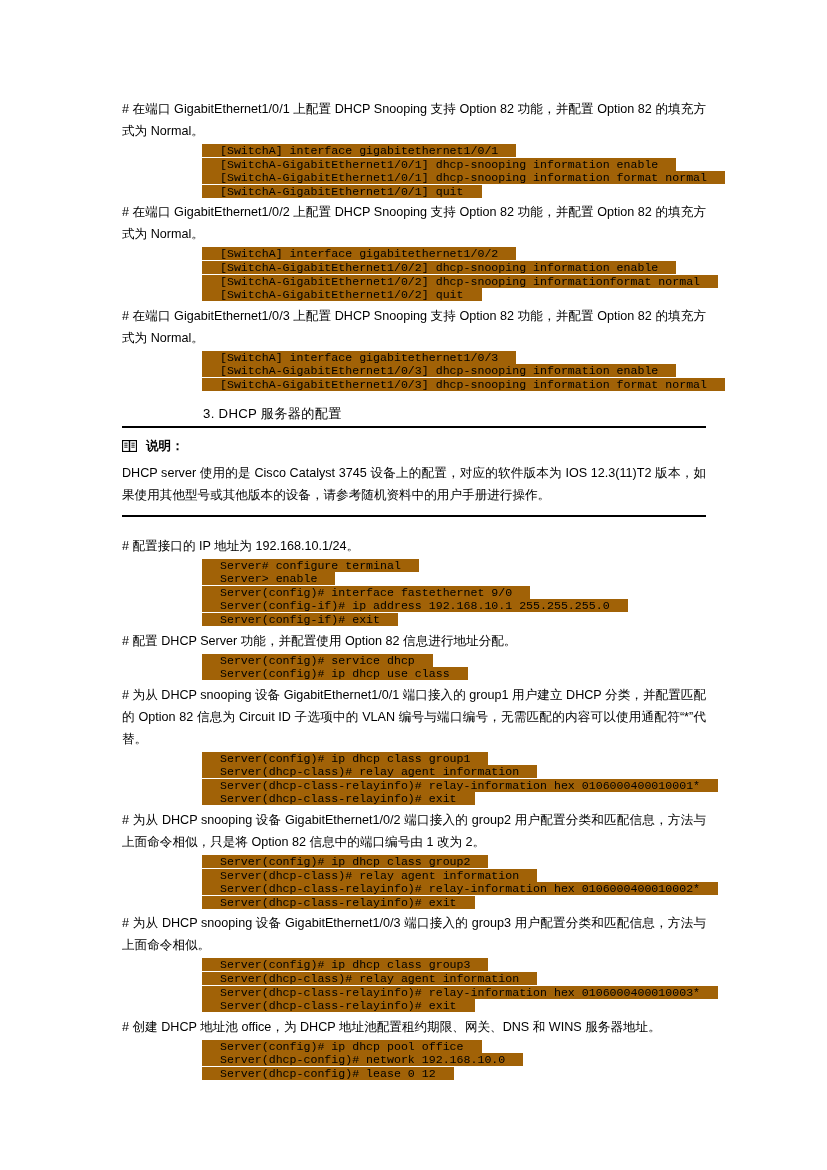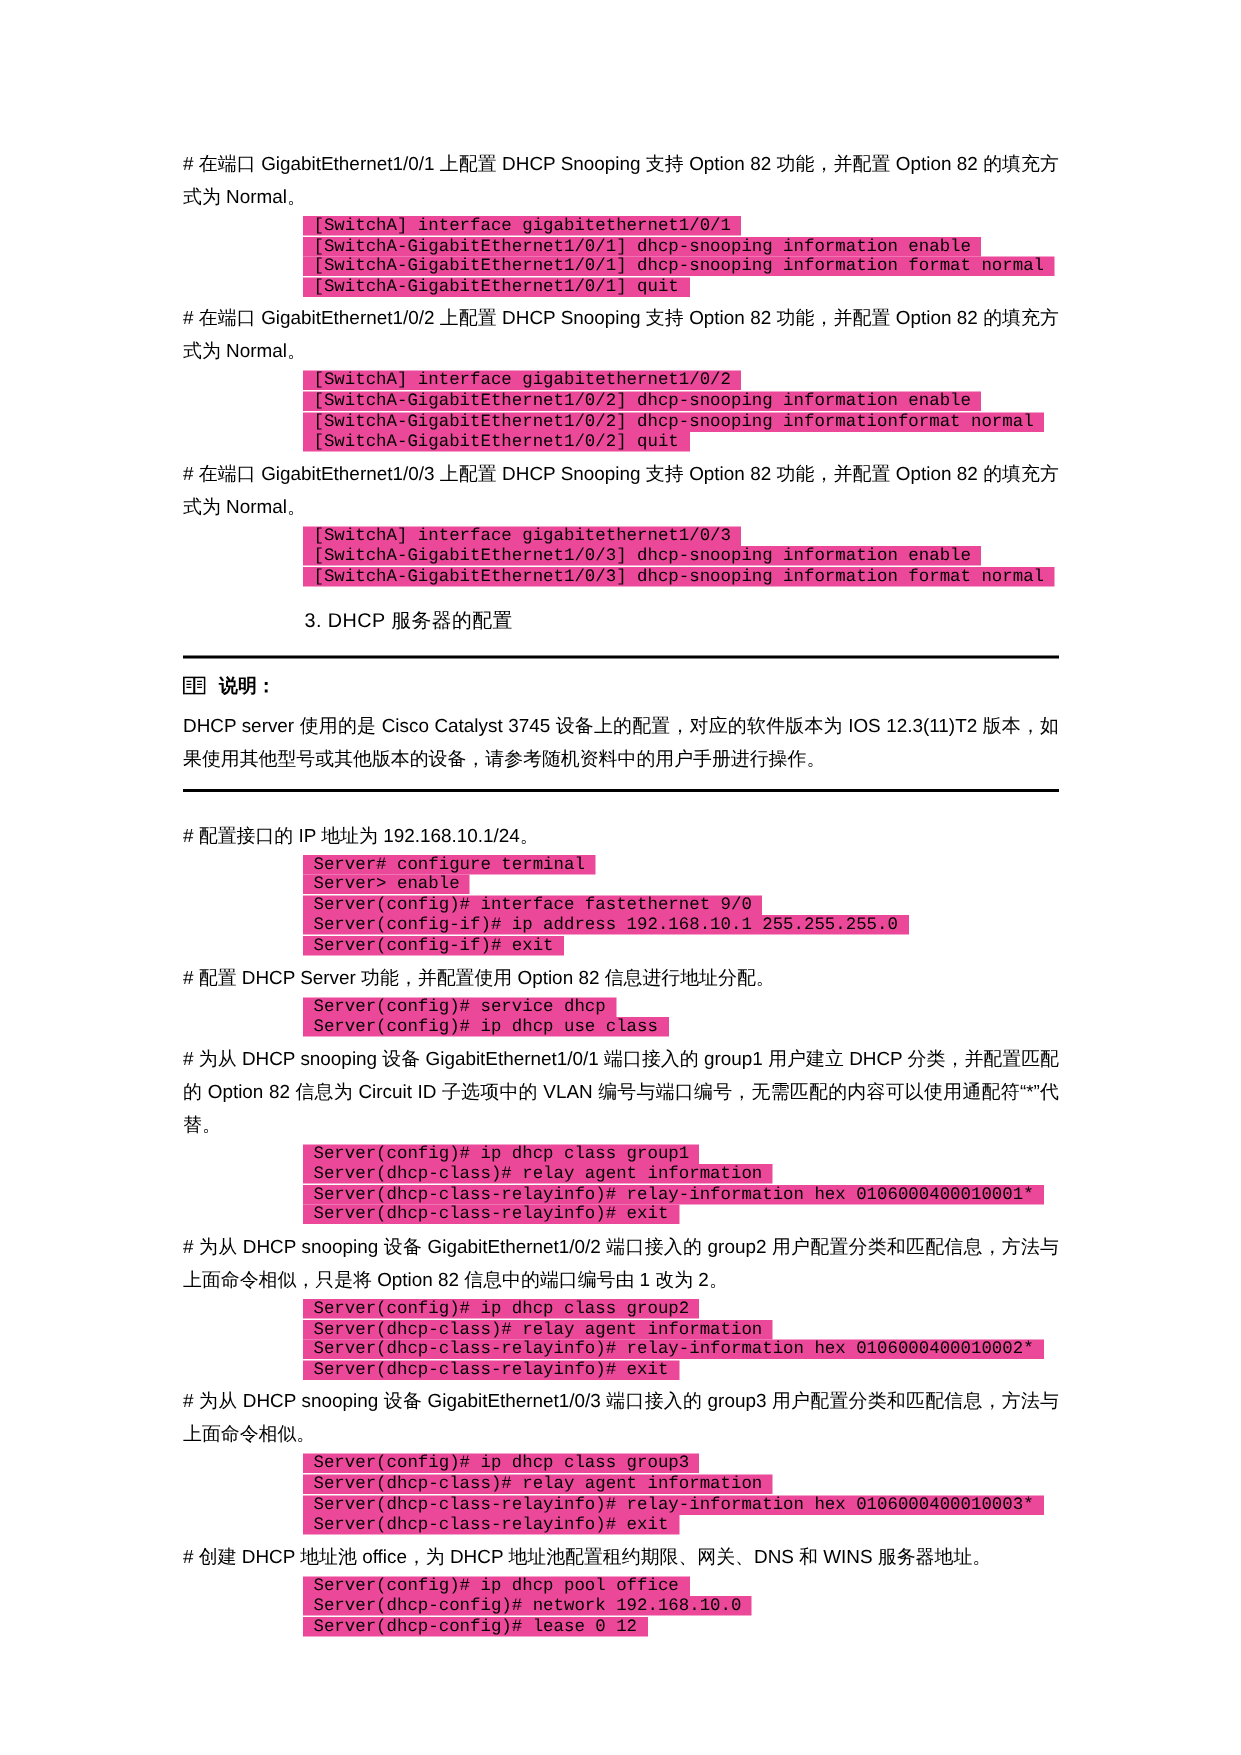--- a/index.html
+++ b/index.html
@@ -51,38 +51,38 @@
     line-height: 13.6px;
     color: #000;
     letter-spacing: 0px;
   }
   .code .ln {
     margin: 0;
     padding: 0 0 0 80px;
     white-space: pre;
   }
   .code .ln > span {
-    background: #ec4899;
-    padding: 0px 7px;
+    background: #a16207;
+    padding: 0px 18px;
     display: inline;
   }
 
   
   .subhead {
     font-family: Liberation Sans, sans-serif;
     font-size: 13.2px;
     line-height: 20px;
     margin: 12px 0 0 81px;
     color: #000;
     letter-spacing: 0.3px;
   }
 
   
   .note {
-    margin: 13px 0 10px 0;
+    margin: 2px 0 10px 0;
     border-top: 2.2px solid #000;
     border-bottom: 2.2px solid #000;
     padding: 7px 0 9px 0;
   }
   .note-head {
     display: flex;
     align-items: center;
     gap: 9px;
     font-size: 12.6px;
     font-weight: bold;

